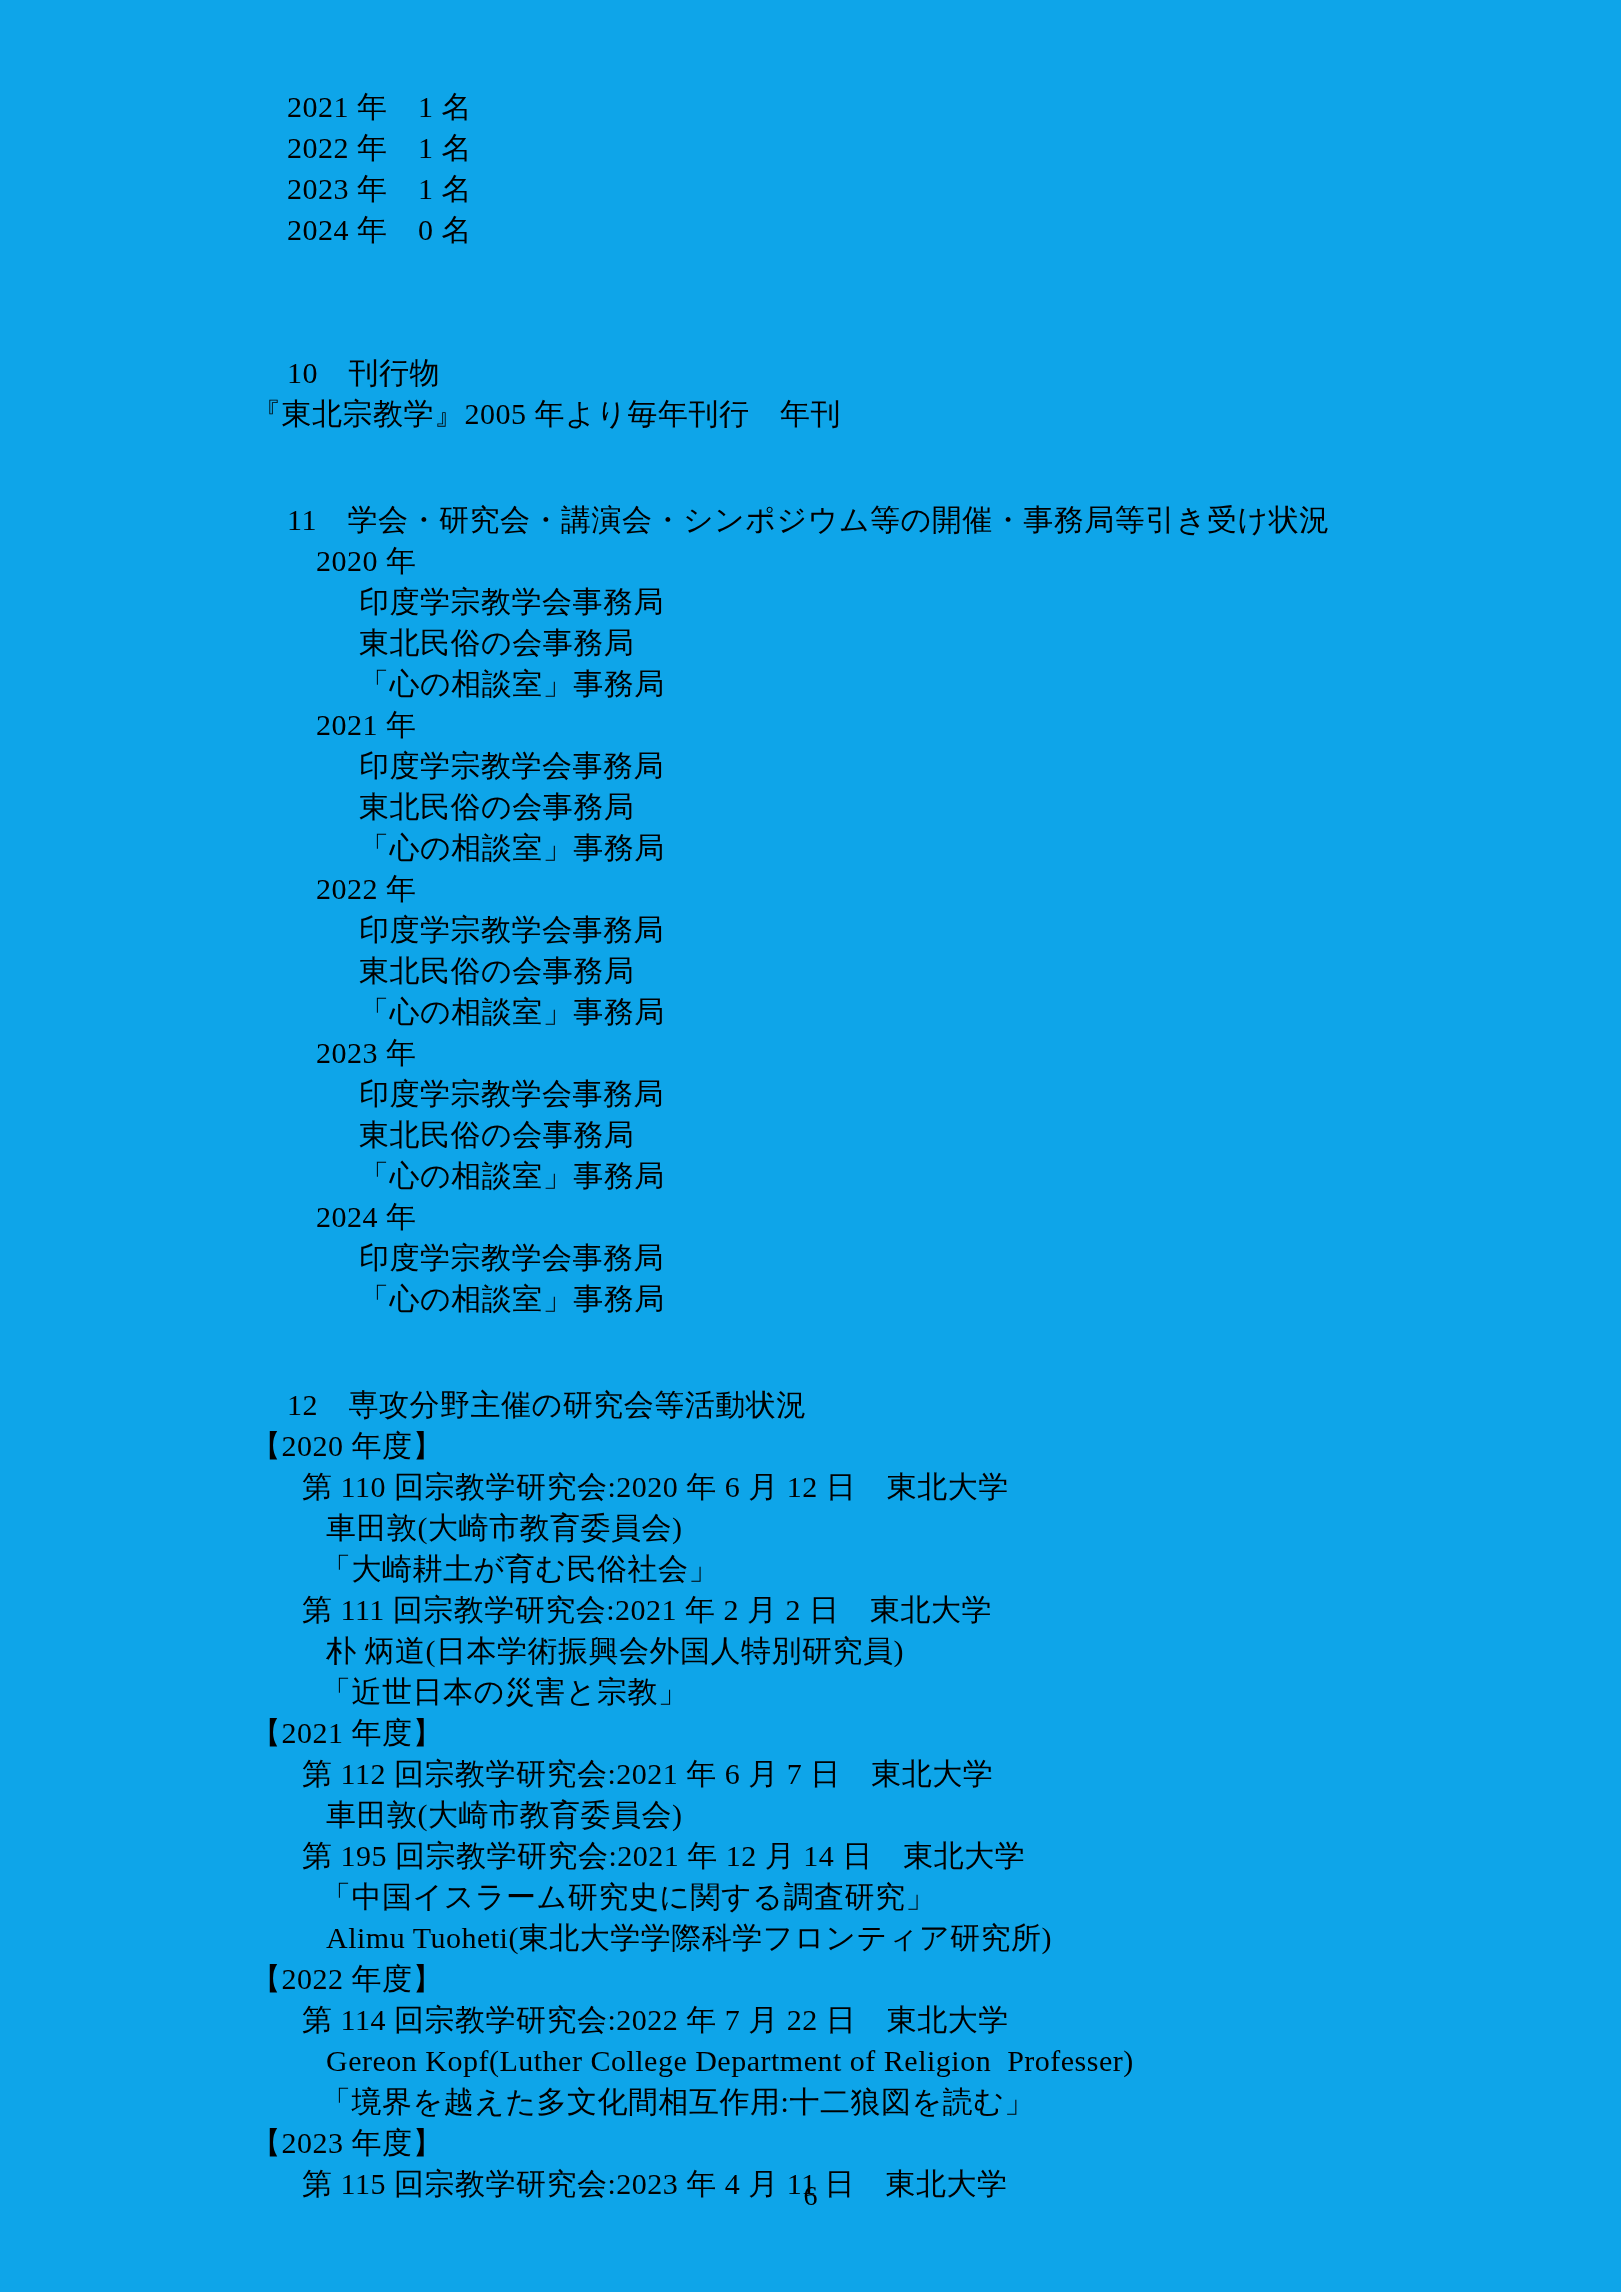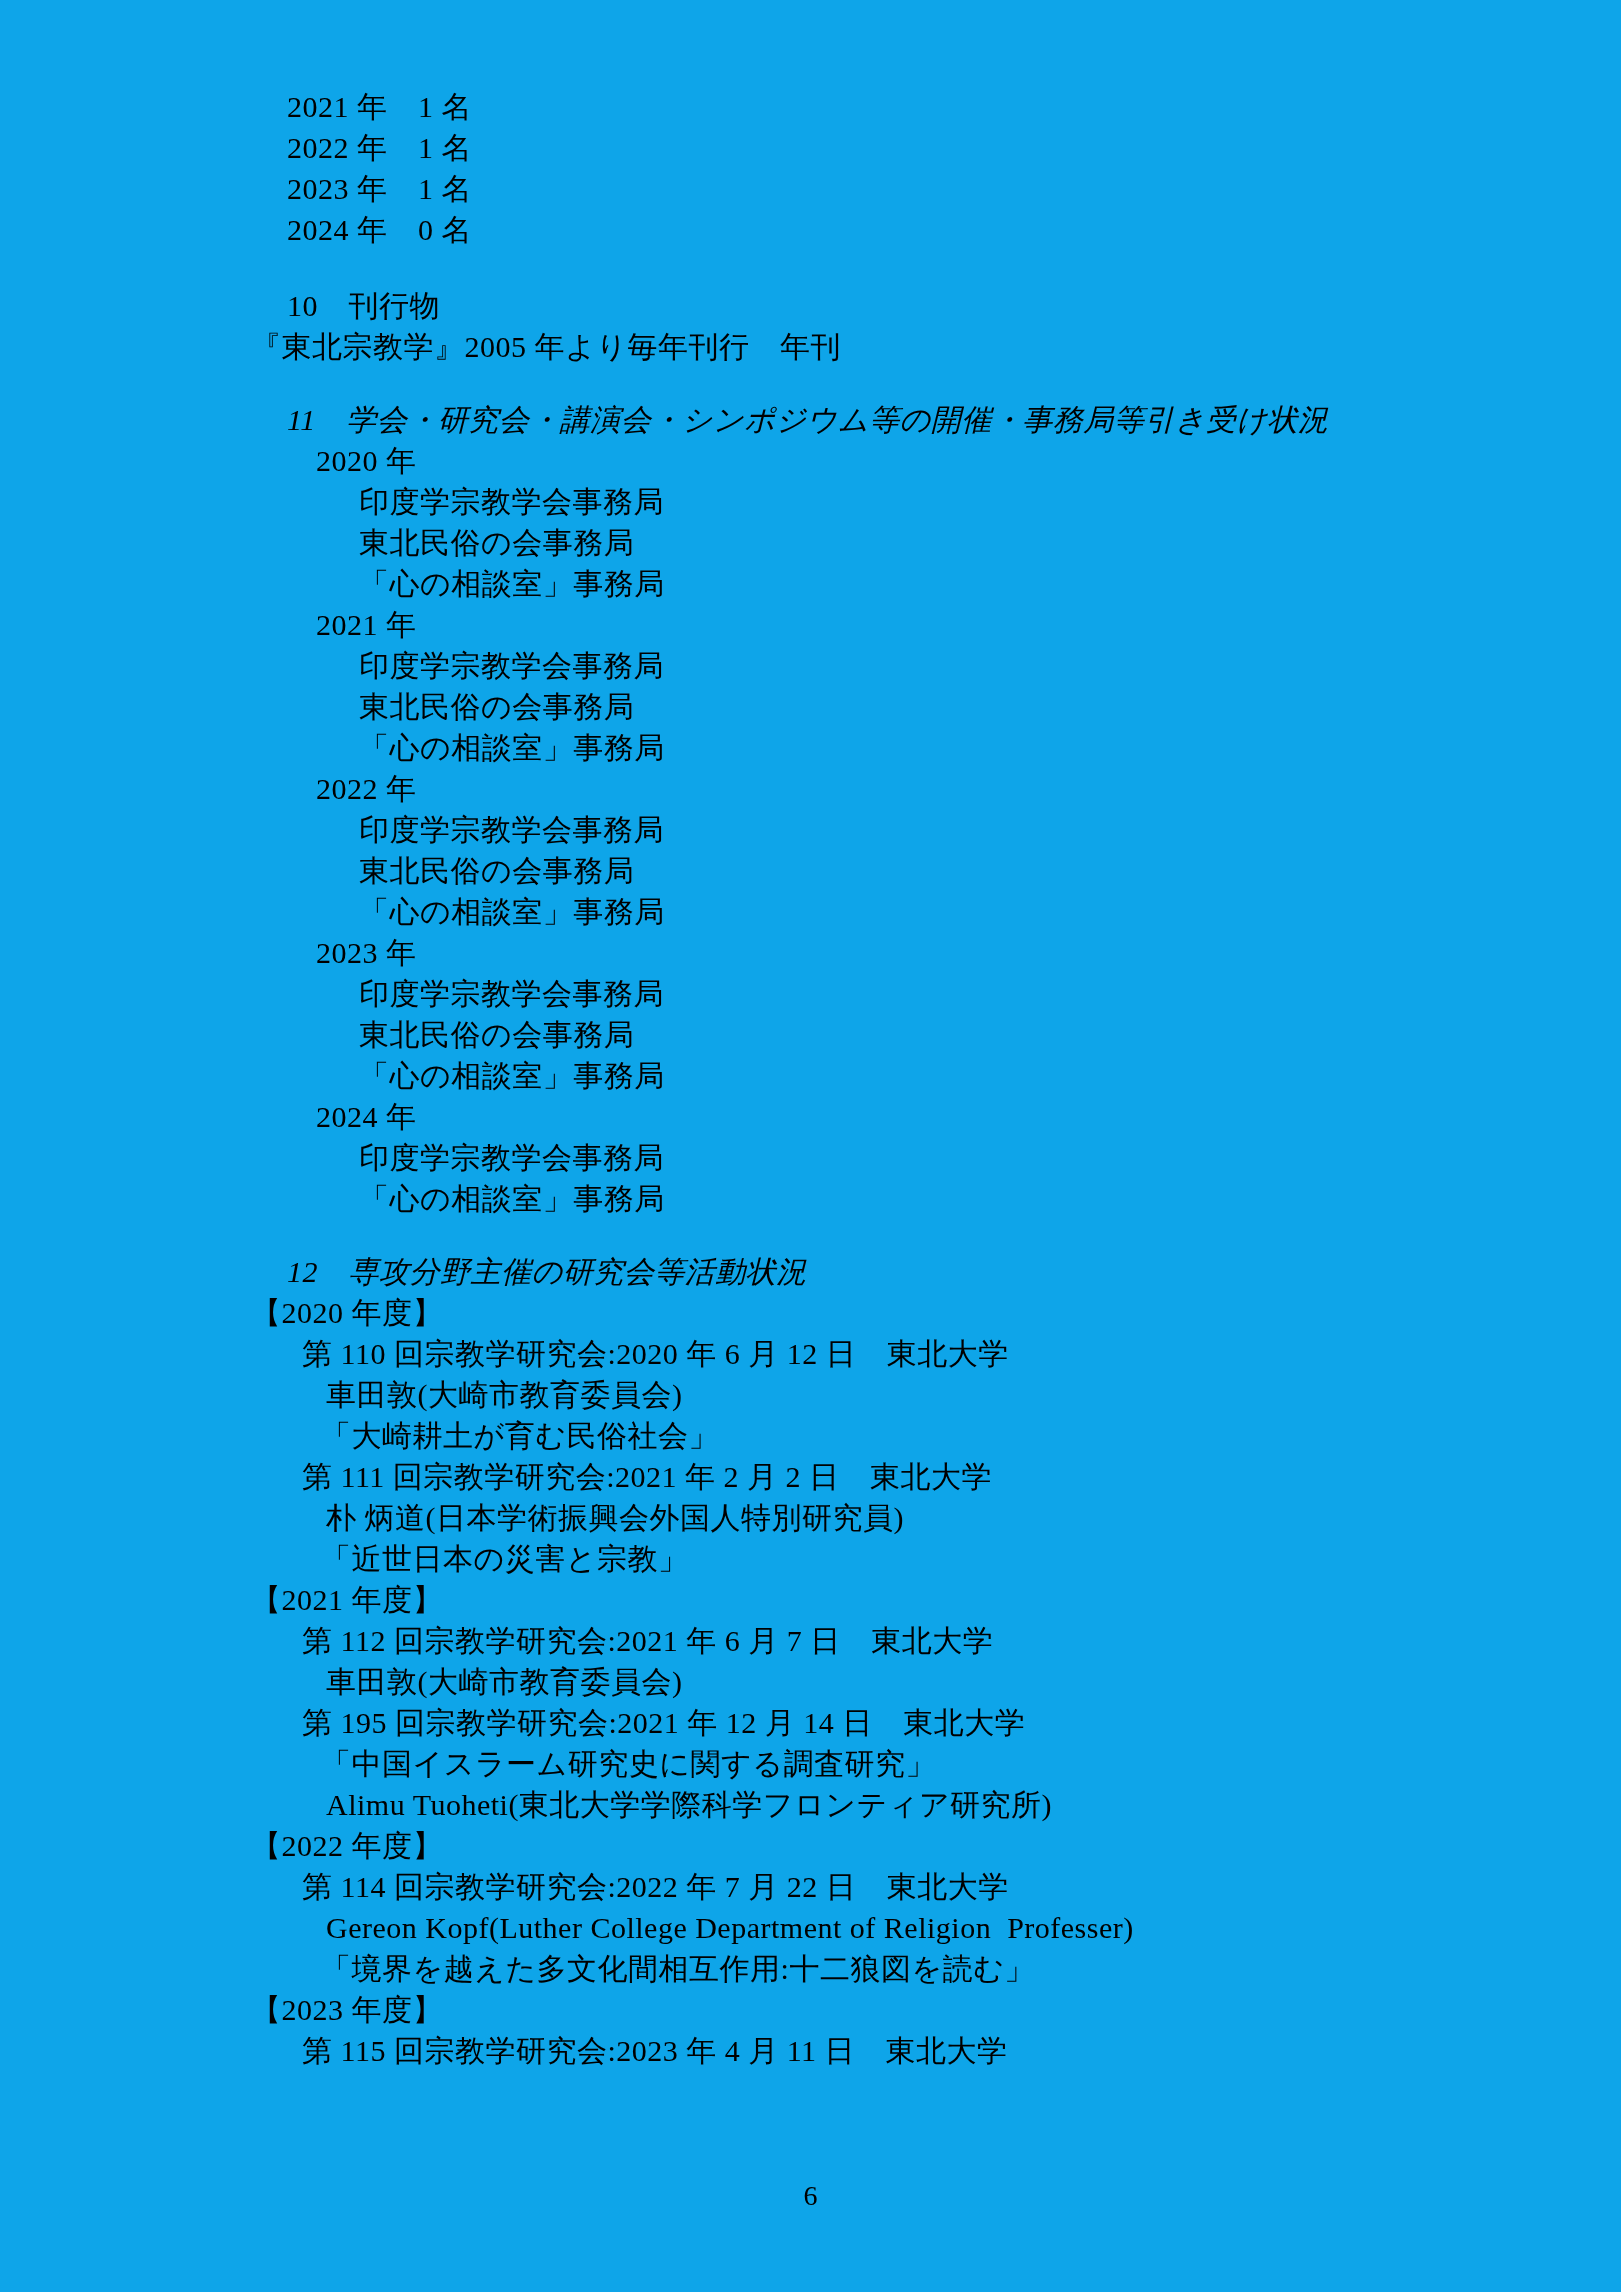--- a/index.html
+++ b/index.html
@@ -25,22 +25,22 @@
   }
   
   .ind-bracket{padding-left:251px;}  
   .ind-head{padding-left:287px;}     
   .ind-year2{padding-left:316px;}    
   .ind-org{padding-left:359px;}      
   .ind-kai{padding-left:302px;}      
   .ind-speaker{padding-left:326px;}  
   .ind-title{padding-left:321px;}    
   
-  .gap-1{margin-top:32px;font-style:italic;}
-  .gap-2{margin-top:35px;}
+  .gap-1{margin-top:65px;}
+  .gap-2{margin-top:102px;}
   .page-number{
     position:absolute;
     top:2178px;
     left:0;right:0;
     text-align:center;
     font-size:28px;
     line-height:35px;
   }
 </style>
 </head>

